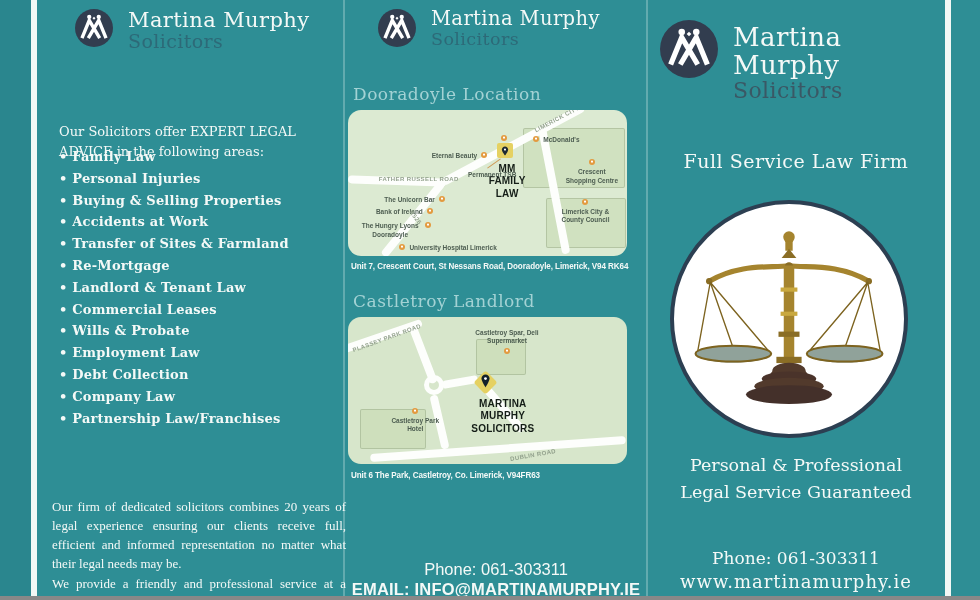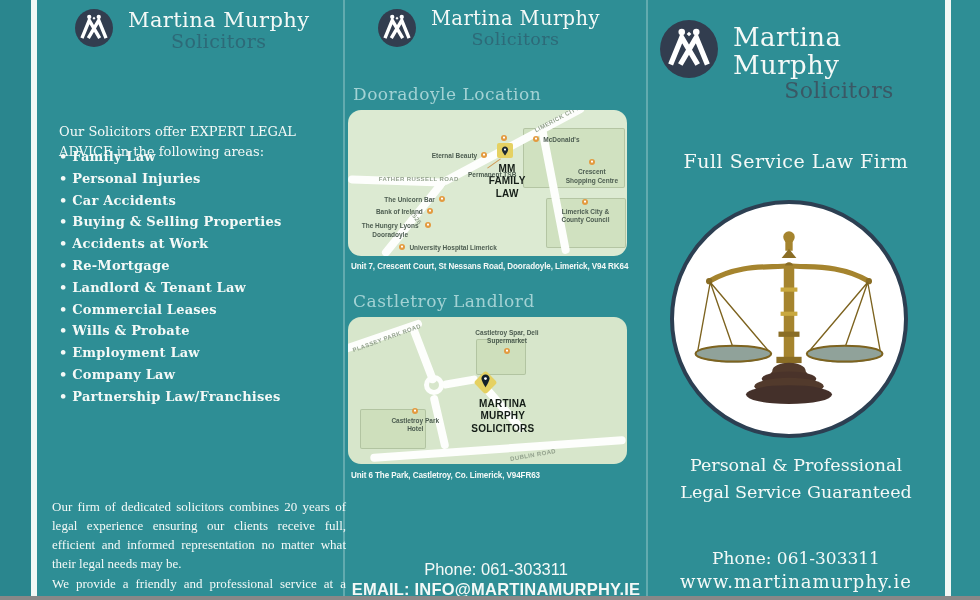--- a/index.html
+++ b/index.html
@@ -26,21 +26,21 @@
   .panel-middle{left:345px;width:302px;}
   .panel-right{left:647px;width:298px;}
 
   
   .logo-row{position:absolute;display:flex;align-items:flex-start;gap:15px;}
   .logo-badge{flex:0 0 auto;}
   .logo-badge svg{display:block}
   .logo-bg{fill:var(--logo-circle)}
   .brand-text{display:flex;flex-direction:column;line-height:1.06;}
   .brand-name{font-size:21px;letter-spacing:.4px;color:var(--text);font-weight:400;}
-  .brand-sub{font-size:19px;color:var(--subtitle);letter-spacing:.4px;text-align:center;}
+  .brand-sub{font-size:19px;color:var(--subtitle);letter-spacing:.4px;}
   .panel-middle .brand-name{font-size:19.5px}
   .panel-middle .brand-sub{font-size:17.5px}
   .panel-right .brand-name{font-size:26px;letter-spacing:.4px;}
   .panel-right .brand-sub{font-size:22px;color:var(--subtitle-right);}
   .brand-locations{margin-top:9px;font-size:13.5px;font-weight:bold;color:var(--locations-text);letter-spacing:.3px;}
 
   
   .intro{position:absolute;top:90px;left:22px;width:258px;font-size:13px;line-height:1.55;margin-top:32px;}
   .practice{position:absolute;top:150px;left:22px;margin:0;padding:0;list-style:none;}
   .practice li{font-size:13px;font-weight:bold;line-height:1;margin-bottom:8.8px;letter-spacing:.2px;}
@@ -122,28 +122,29 @@
         <span class="brand-name">Martina Murphy</span>
         <span class="brand-sub">Solicitors</span>
       </span>
     </div>
 
     <p class="intro">Our Solicitors offer EXPERT LEGAL ADVICE in the following areas:</p>
 
     <ul class="practice">
         <li><span>Family Law</span></li>
         <li><span>Personal Injuries</span></li>
-        <li><span>Car Accidents</span></li>
         <li><span>Buying &amp; Selling Properties</span></li>
         <li><span>Accidents at Work</span></li>
+        <li><span>Transfer of Sites &amp; Farmland</span></li>
         <li><span>Re-Mortgage</span></li>
         <li><span>Landlord &amp; Tenant Law</span></li>
         <li><span>Commercial Leases</span></li>
         <li><span>Wills &amp; Probate</span></li>
         <li><span>Employment Law</span></li>
+        <li><span>Debt Collection</span></li>
         <li><span>Company Law</span></li>
         <li><span>Partnership Law/Franchises</span></li>
       </ul>
 
     <p class="about p1">Our firm of dedicated solicitors combines 20 years of legal experience ensuring our clients receive full, efficient and informed representation no matter what their legal needs may be.</p>
     <p class="about p2">We provide a friendly and professional service at a competitive price to our clients.</p>
   </div>
 
   <div class="panel panel-middle">
     <div class="logo-row" style="top:9px;left:33px">

